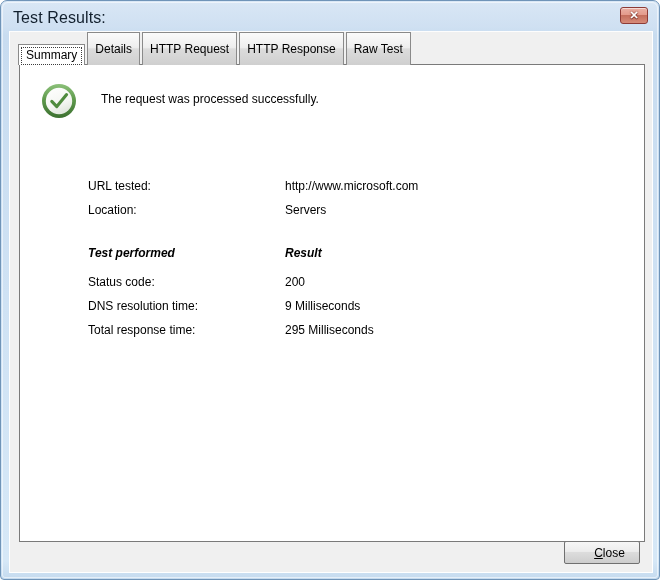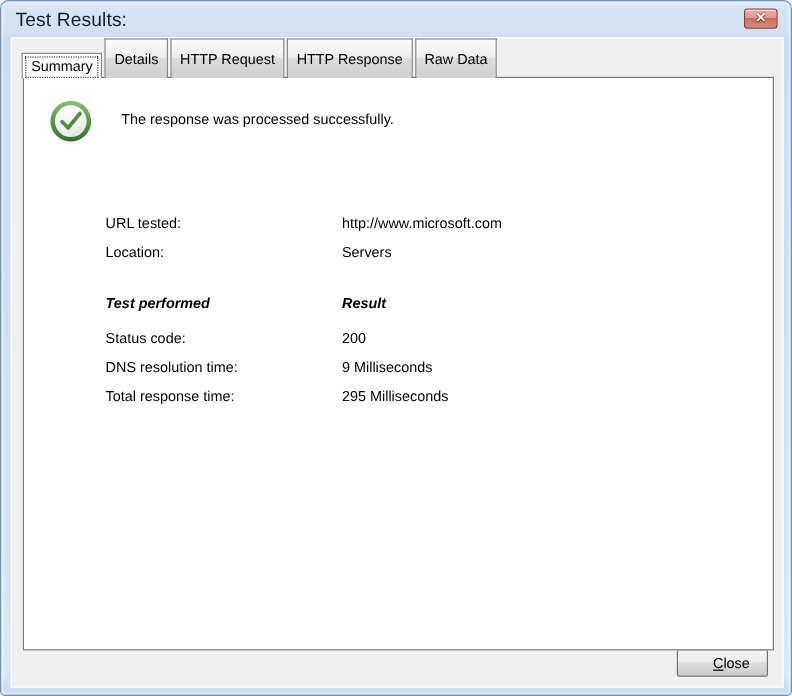--- a/index.html
+++ b/index.html
@@ -273,21 +273,21 @@
         <div class="tab">
           <span class="tab-label">Details</span>
         </div>
         <div class="tab">
           <span class="tab-label">HTTP Request</span>
         </div>
         <div class="tab">
           <span class="tab-label">HTTP Response</span>
         </div>
         <div class="tab">
-          <span class="tab-label">Raw Data</span>
+          <span class="tab-label">Raw Test</span>
         </div>
       </div>
 
       <div id="tabpanel">
 
         <div id="status-row">
           <svg id="success-icon" viewBox="0 0 38 38">
             <defs>
               <linearGradient id="ringGrad" x1="0" y1="0" x2="0" y2="1">
                 <stop offset="0%" stop-color="#8cc17a"></stop>
@@ -297,21 +297,21 @@
               <linearGradient id="faceGrad" x1="0" y1="0" x2="0.4" y2="1">
                 <stop offset="0%" stop-color="#ffffff"></stop>
                 <stop offset="70%" stop-color="#f4f6f2"></stop>
                 <stop offset="100%" stop-color="#e3e9e0"></stop>
               </linearGradient>
             </defs>
             <circle cx="19" cy="19" r="17" fill="url(#ringGrad)"></circle>
             <circle cx="19" cy="19" r="13.2" fill="url(#faceGrad)"></circle>
             <path d="M11.8 19.4 L16.8 24.6 L26.6 12.6" fill="none" stroke="#4f8b3e" stroke-width="3.1" stroke-linecap="round" stroke-linejoin="round"></path>
           </svg>
-          <div id="status-message">The response was processed successfully.</div>
+          <div id="status-message">The request was processed successfully.</div>
         </div>
 
         <div id="info-block" class="info-table">
           <div class="info-row">
             <span class="info-label">URL tested:</span>
             <span class="info-value">http://www.microsoft.com</span>
           </div>
           <div class="info-row">
             <span class="info-label">Location:</span>
             <span class="info-value">Servers</span>

